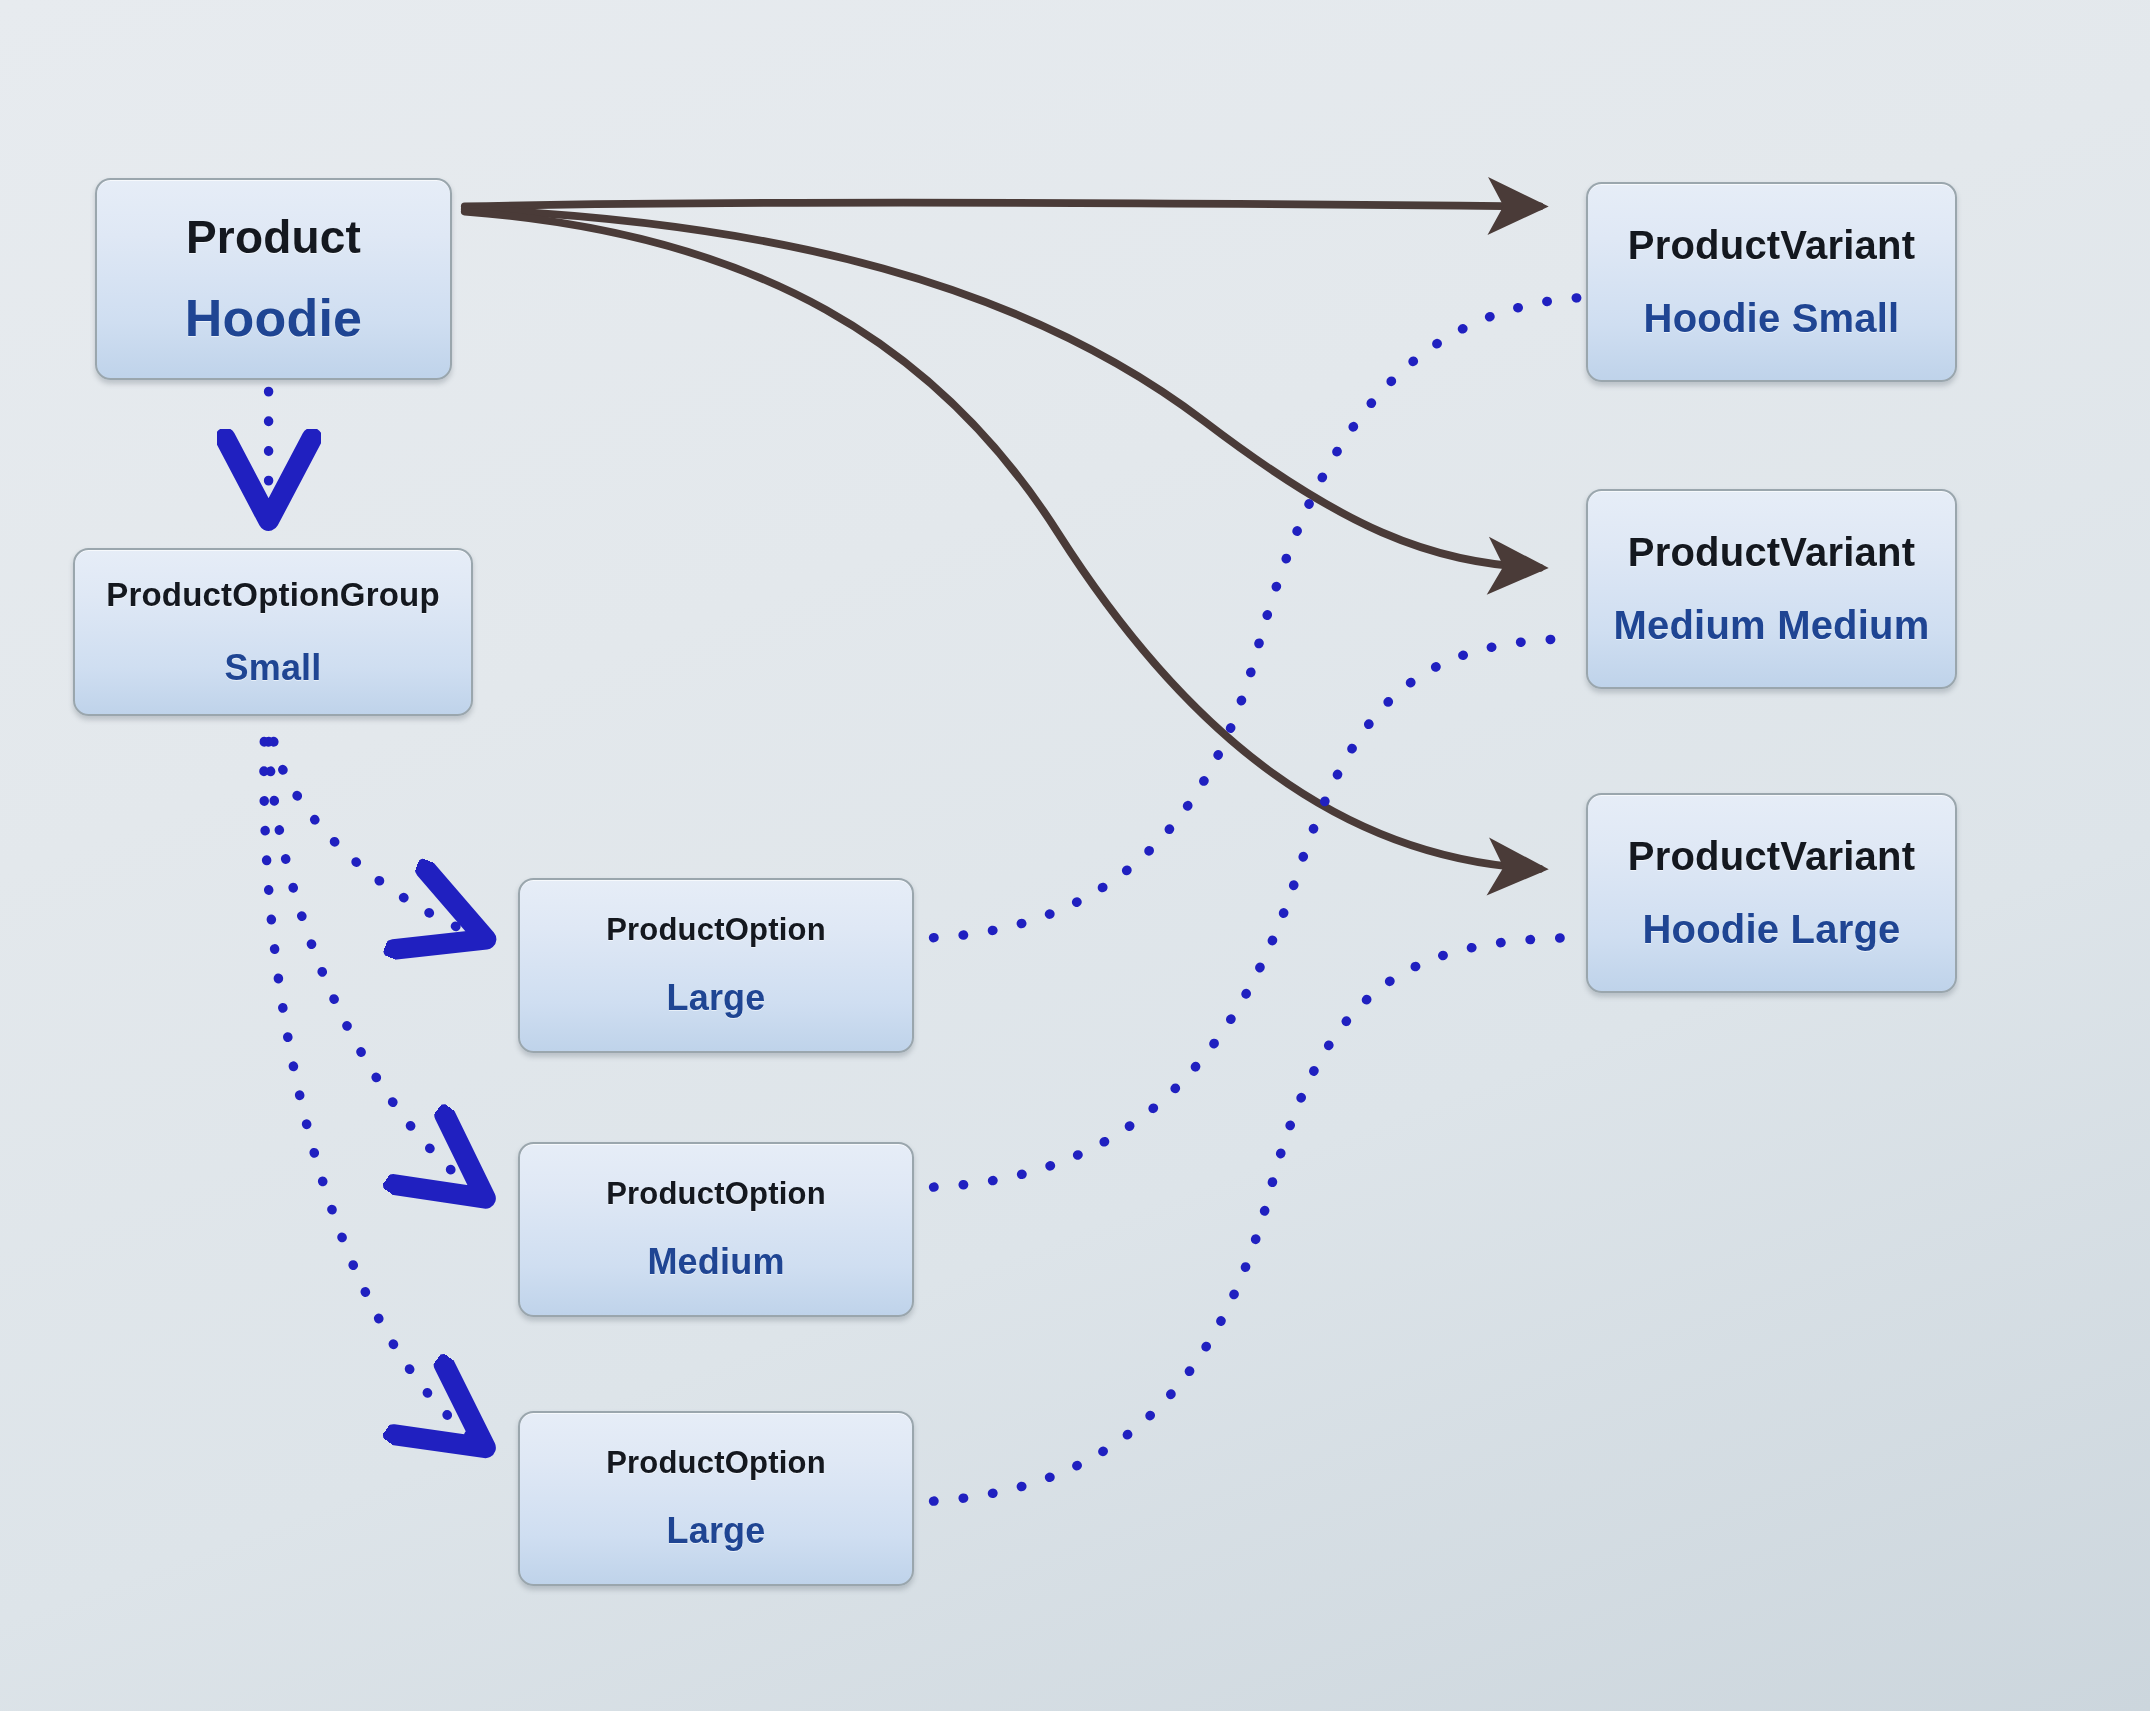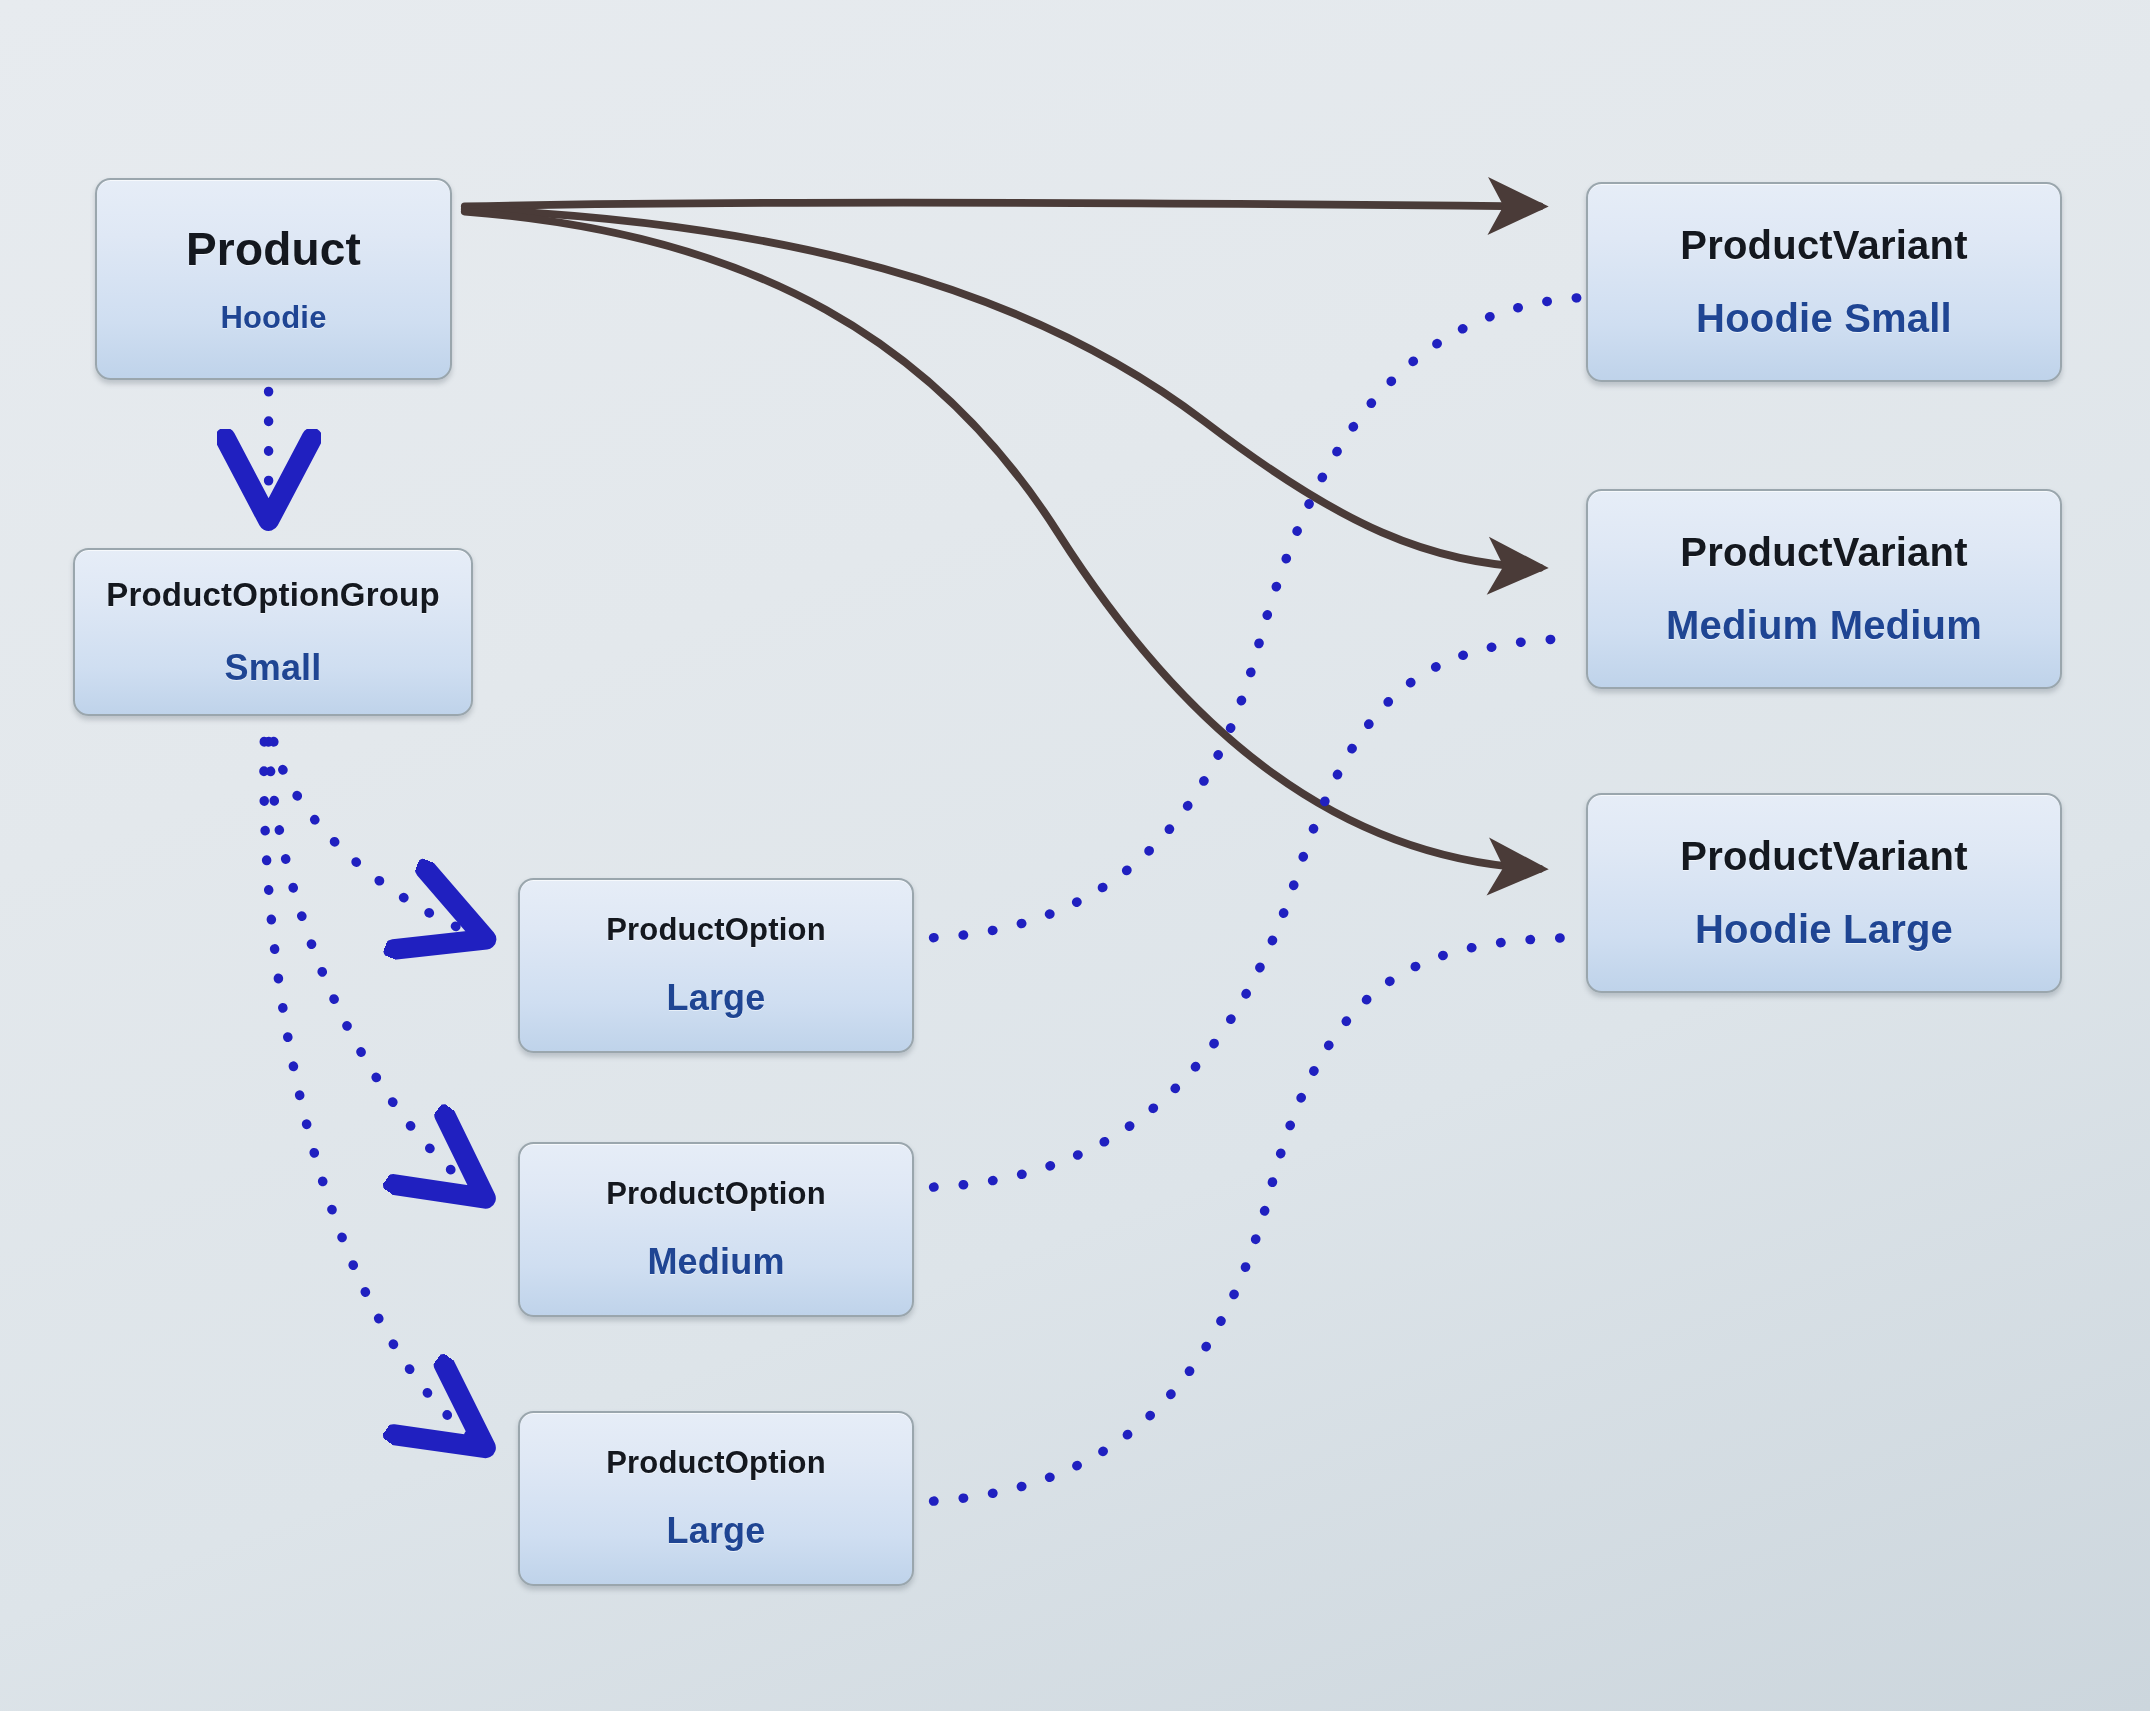--- a/index.html
+++ b/index.html
@@ -45,34 +45,34 @@
   .node .label {
     color: #1f4593;
     font-weight: bold;
     letter-spacing: 0.2px;
     text-shadow: 0 0.9px 0 rgba(255,255,255,0.55);
   }
 
   
   #node-product        { left: 95px;  top: 178px;  width: 357px;  height: 202px; }
   #node-product .type  { font-size: 46px; margin-bottom: 24px; }
-  #node-product .label { font-size: 31px; }
+  #node-product .label { font-size: 52px; }
 
   #node-optiongroup        { left: 73px;  top: 548px;  width: 400px;  height: 168px; }
   #node-optiongroup .type  { font-size: 33px; margin-bottom: 33px; }
   #node-optiongroup .label { font-size: 36px; }
 
   .node-option        { width: 396px; height: 175px; left: 518px; }
   .node-option .type  { font-size: 31px; margin-bottom: 29px; }
   .node-option .label { font-size: 36px; }
   #node-option-small  { top: 878px; }
   #node-option-medium { top: 1142px; }
   #node-option-large  { top: 1411px; }
 
-  .node-variant        { width: 476px; height: 200px; left: 1586px; }
+  .node-variant        { width: 371px; height: 200px; left: 1586px; }
   .node-variant .type  { font-size: 40px; margin-bottom: 27.5px; }
   .node-variant .label { font-size: 40px; }
   #node-variant-small  { top: 182px; }
   #node-variant-medium { top: 489px; }
   #node-variant-large  { top: 793px; }
 </style>
 </head>
 <body>
 
 <div id="canvas">

